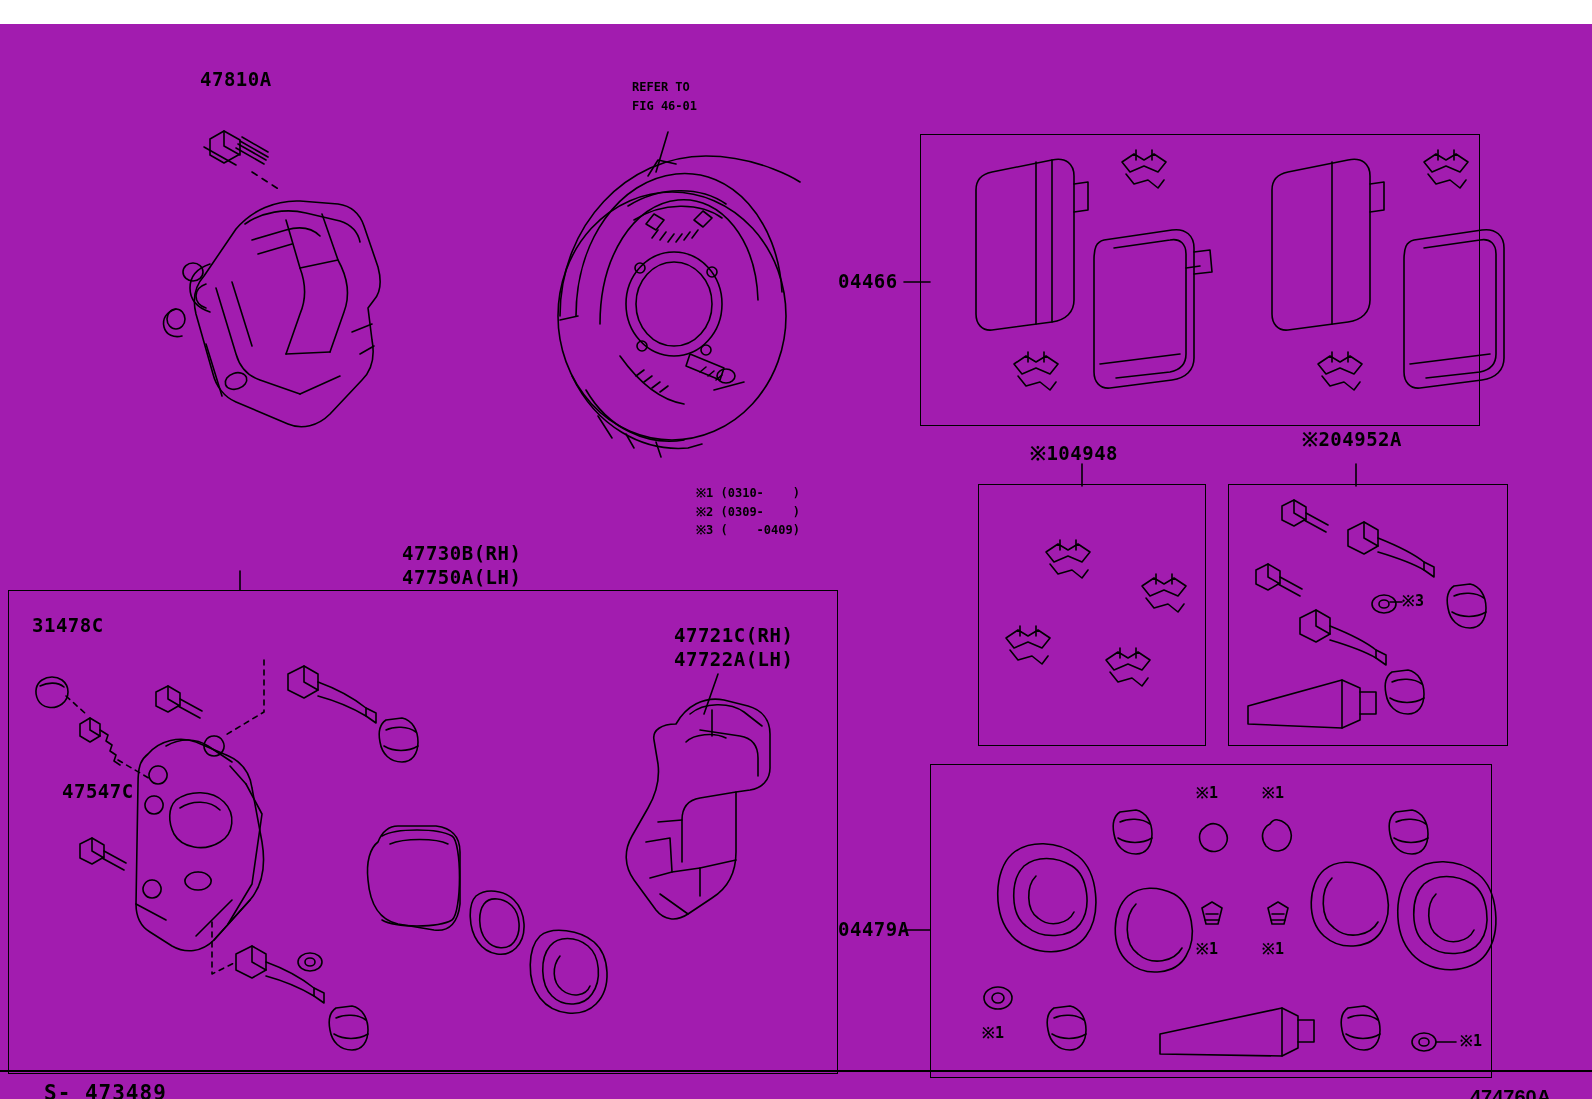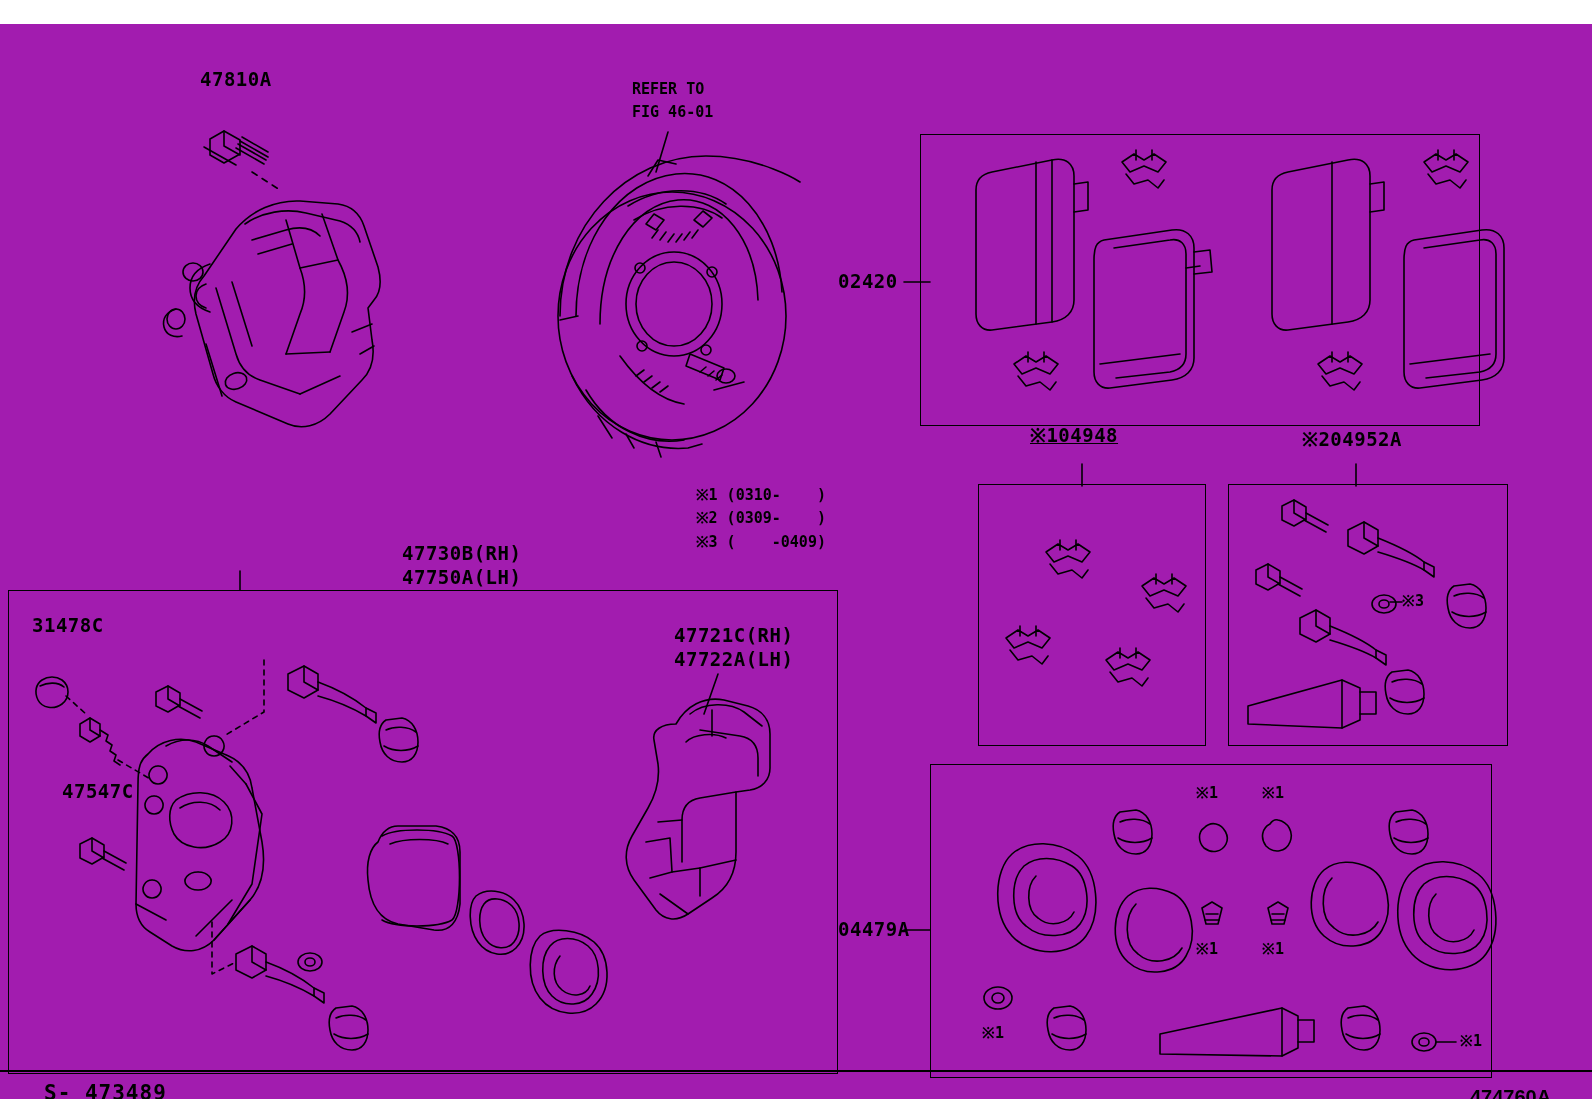--- a/index.html
+++ b/index.html
@@ -26,21 +26,21 @@
     white-space: pre;
     line-height: 1.25;
   }
   .lbl.tiny {
     font-size: 15px;
     font-weight: bold;
   }
   .note {
     position: absolute;
     font-family: "DejaVu Sans Mono", monospace;
-    font-size: 15px;
+    font-size: 12px;
     font-weight: bold;
     color: #000;
     white-space: pre;
     line-height: 1.55;
   }
   .box {
     position: absolute;
     border: 1.6px solid #000;
     background: transparent;
   }
@@ -473,24 +473,24 @@
 ※3 (    -0409)</div>
 
   <div class="lbl" style="left:402px; top:518px;"><span>47730B(RH)
 47750A(LH)</span></div>
 
   <div class="lbl" style="left:32px; top:590px;">31478C</div>
   <div class="lbl" style="left:62px; top:756px;">47547C</div>
   <div class="lbl" style="left:674px; top:600px;"><span>47721C(RH)
 47722A(LH)</span></div>
 
-  <div class="lbl" style="left:838px; top:246px;">02420</div>
+  <div class="lbl" style="left:838px; top:246px;">04466</div>
   <div class="lbl" style="left:838px; top:894px;">04479A</div>
 
-  <div class="lbl" style="left:1030px; top:400px;text-decoration:underline;">※104948</div>
+  <div class="lbl" style="left:1030px; top:418px;">※104948</div>
   <div class="lbl" style="left:1302px; top:404px;">※204952A</div>
 
   <div class="lbl tiny" style="left:1402px; top:568px;">※3</div>
 
   <div class="lbl tiny" style="left:1196px; top:760px;">※1</div>
   <div class="lbl tiny" style="left:1262px; top:760px;">※1</div>
   <div class="lbl tiny" style="left:1196px; top:916px;">※1</div>
   <div class="lbl tiny" style="left:1262px; top:916px;">※1</div>
   <div class="lbl tiny" style="left:982px; top:1000px;">※1</div>
   <div class="lbl tiny" style="left:1460px; top:1008px;">※1</div>

